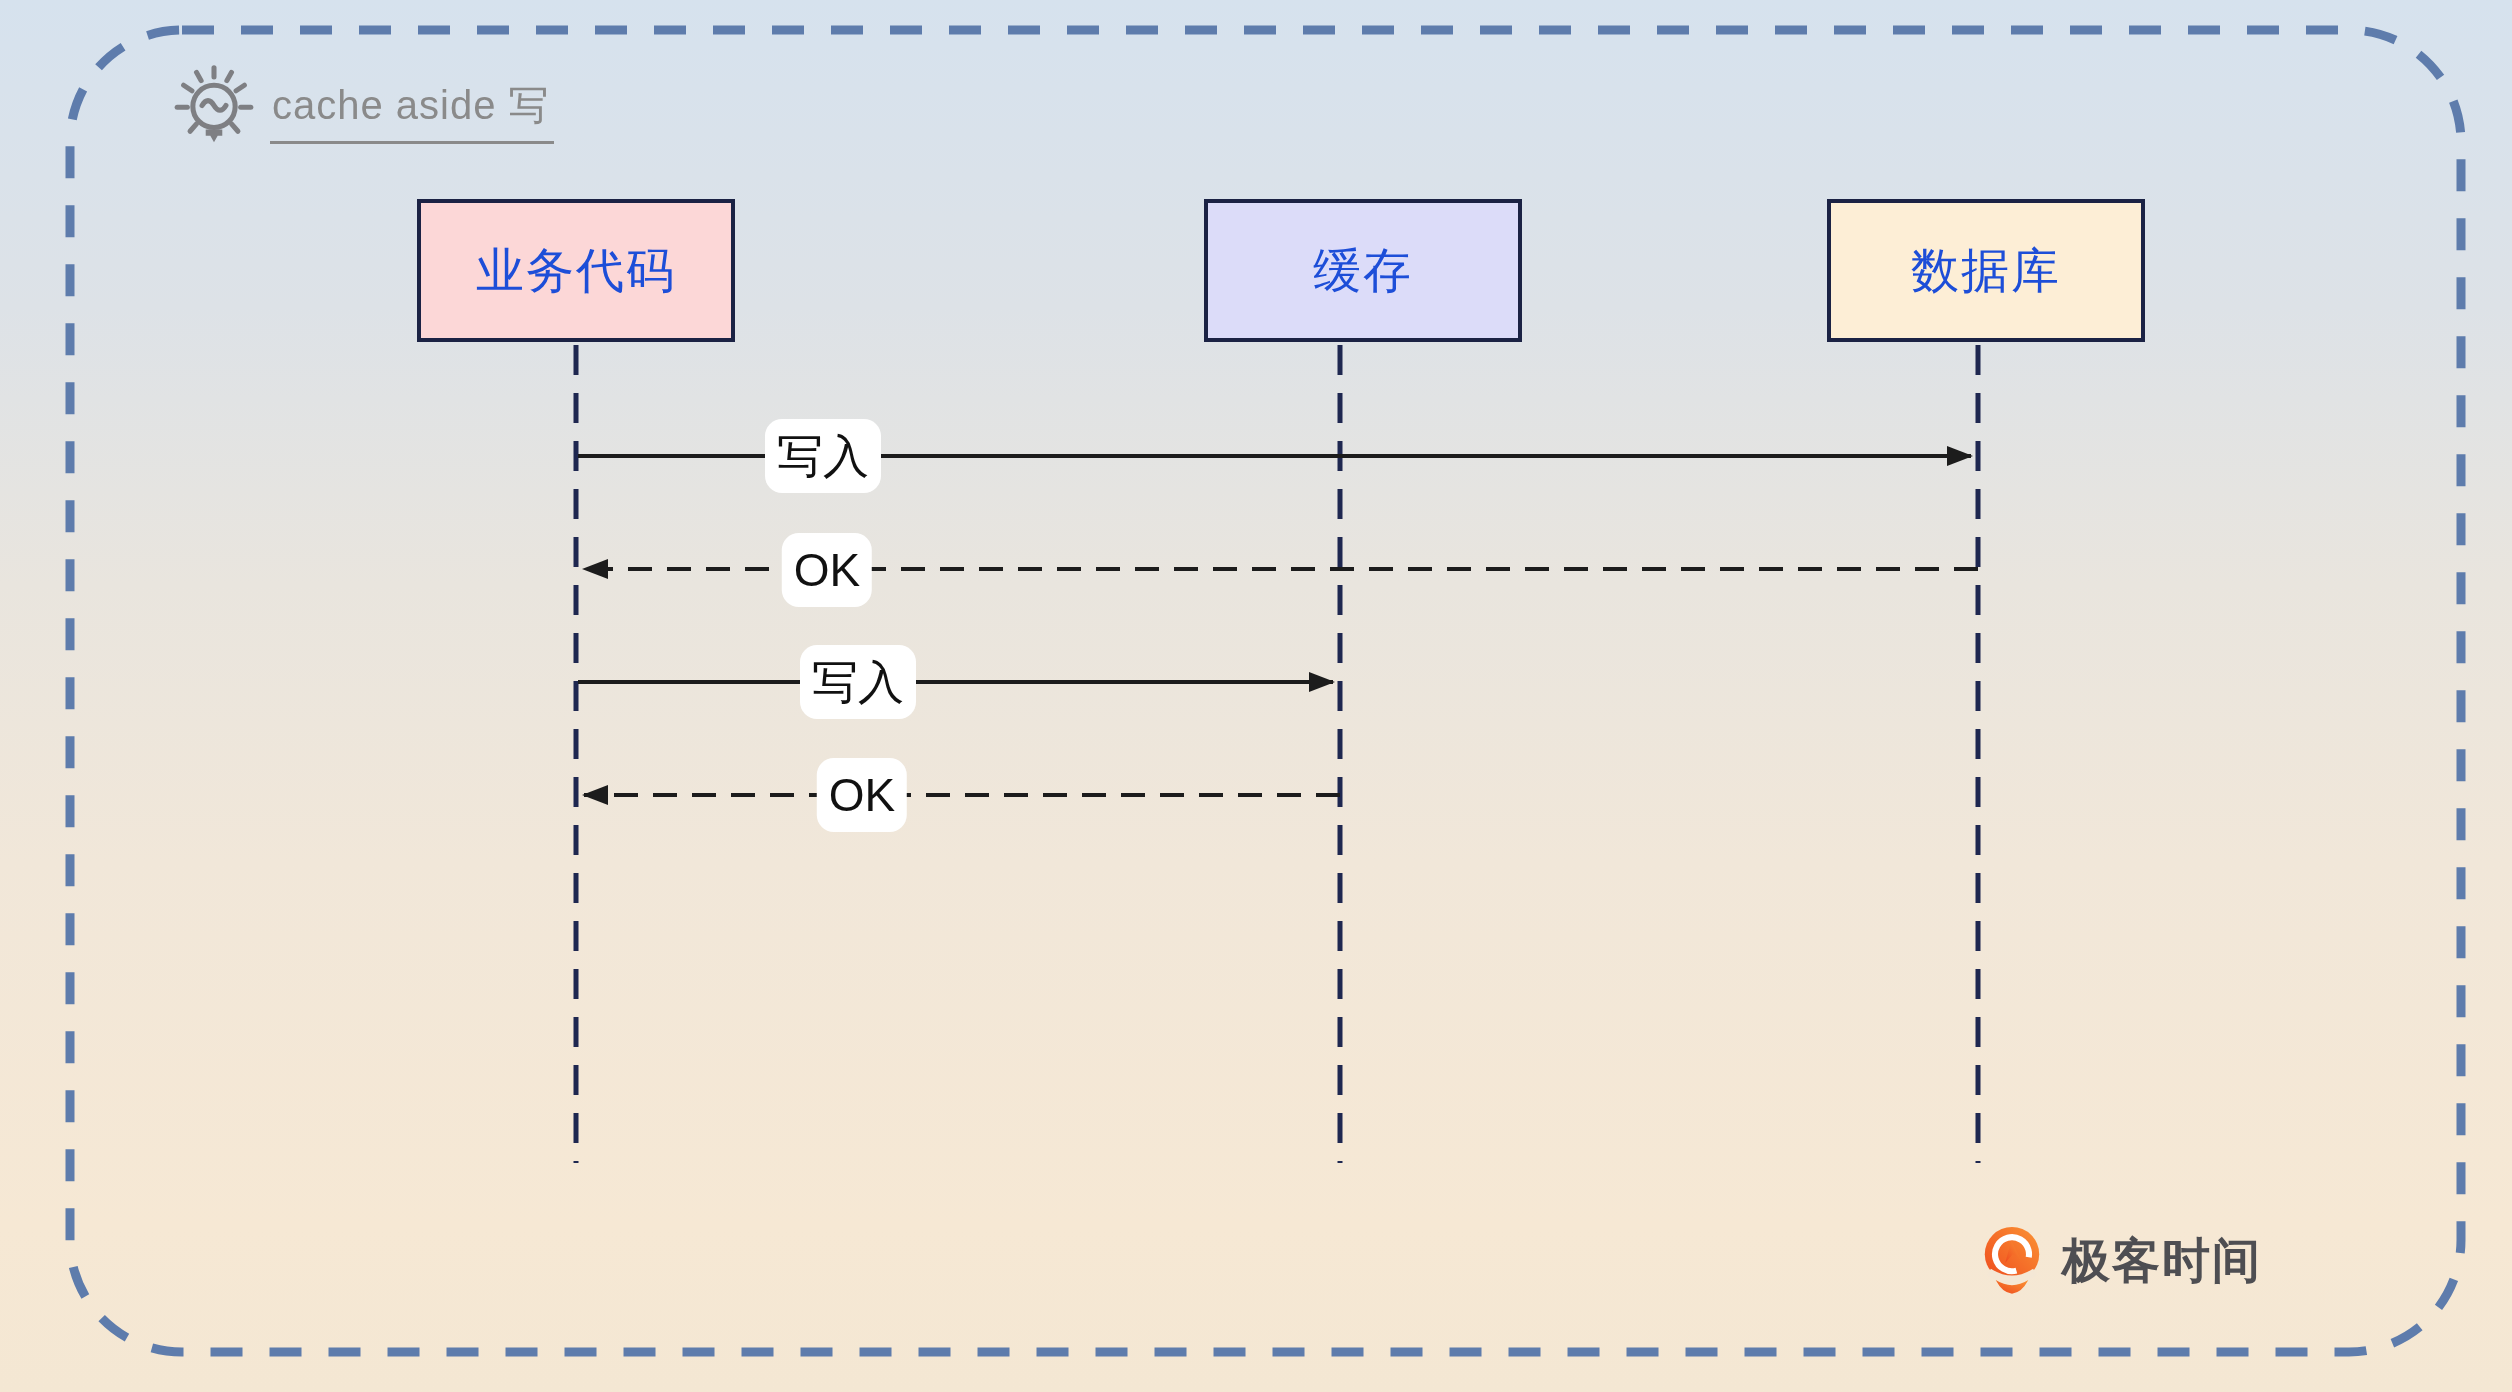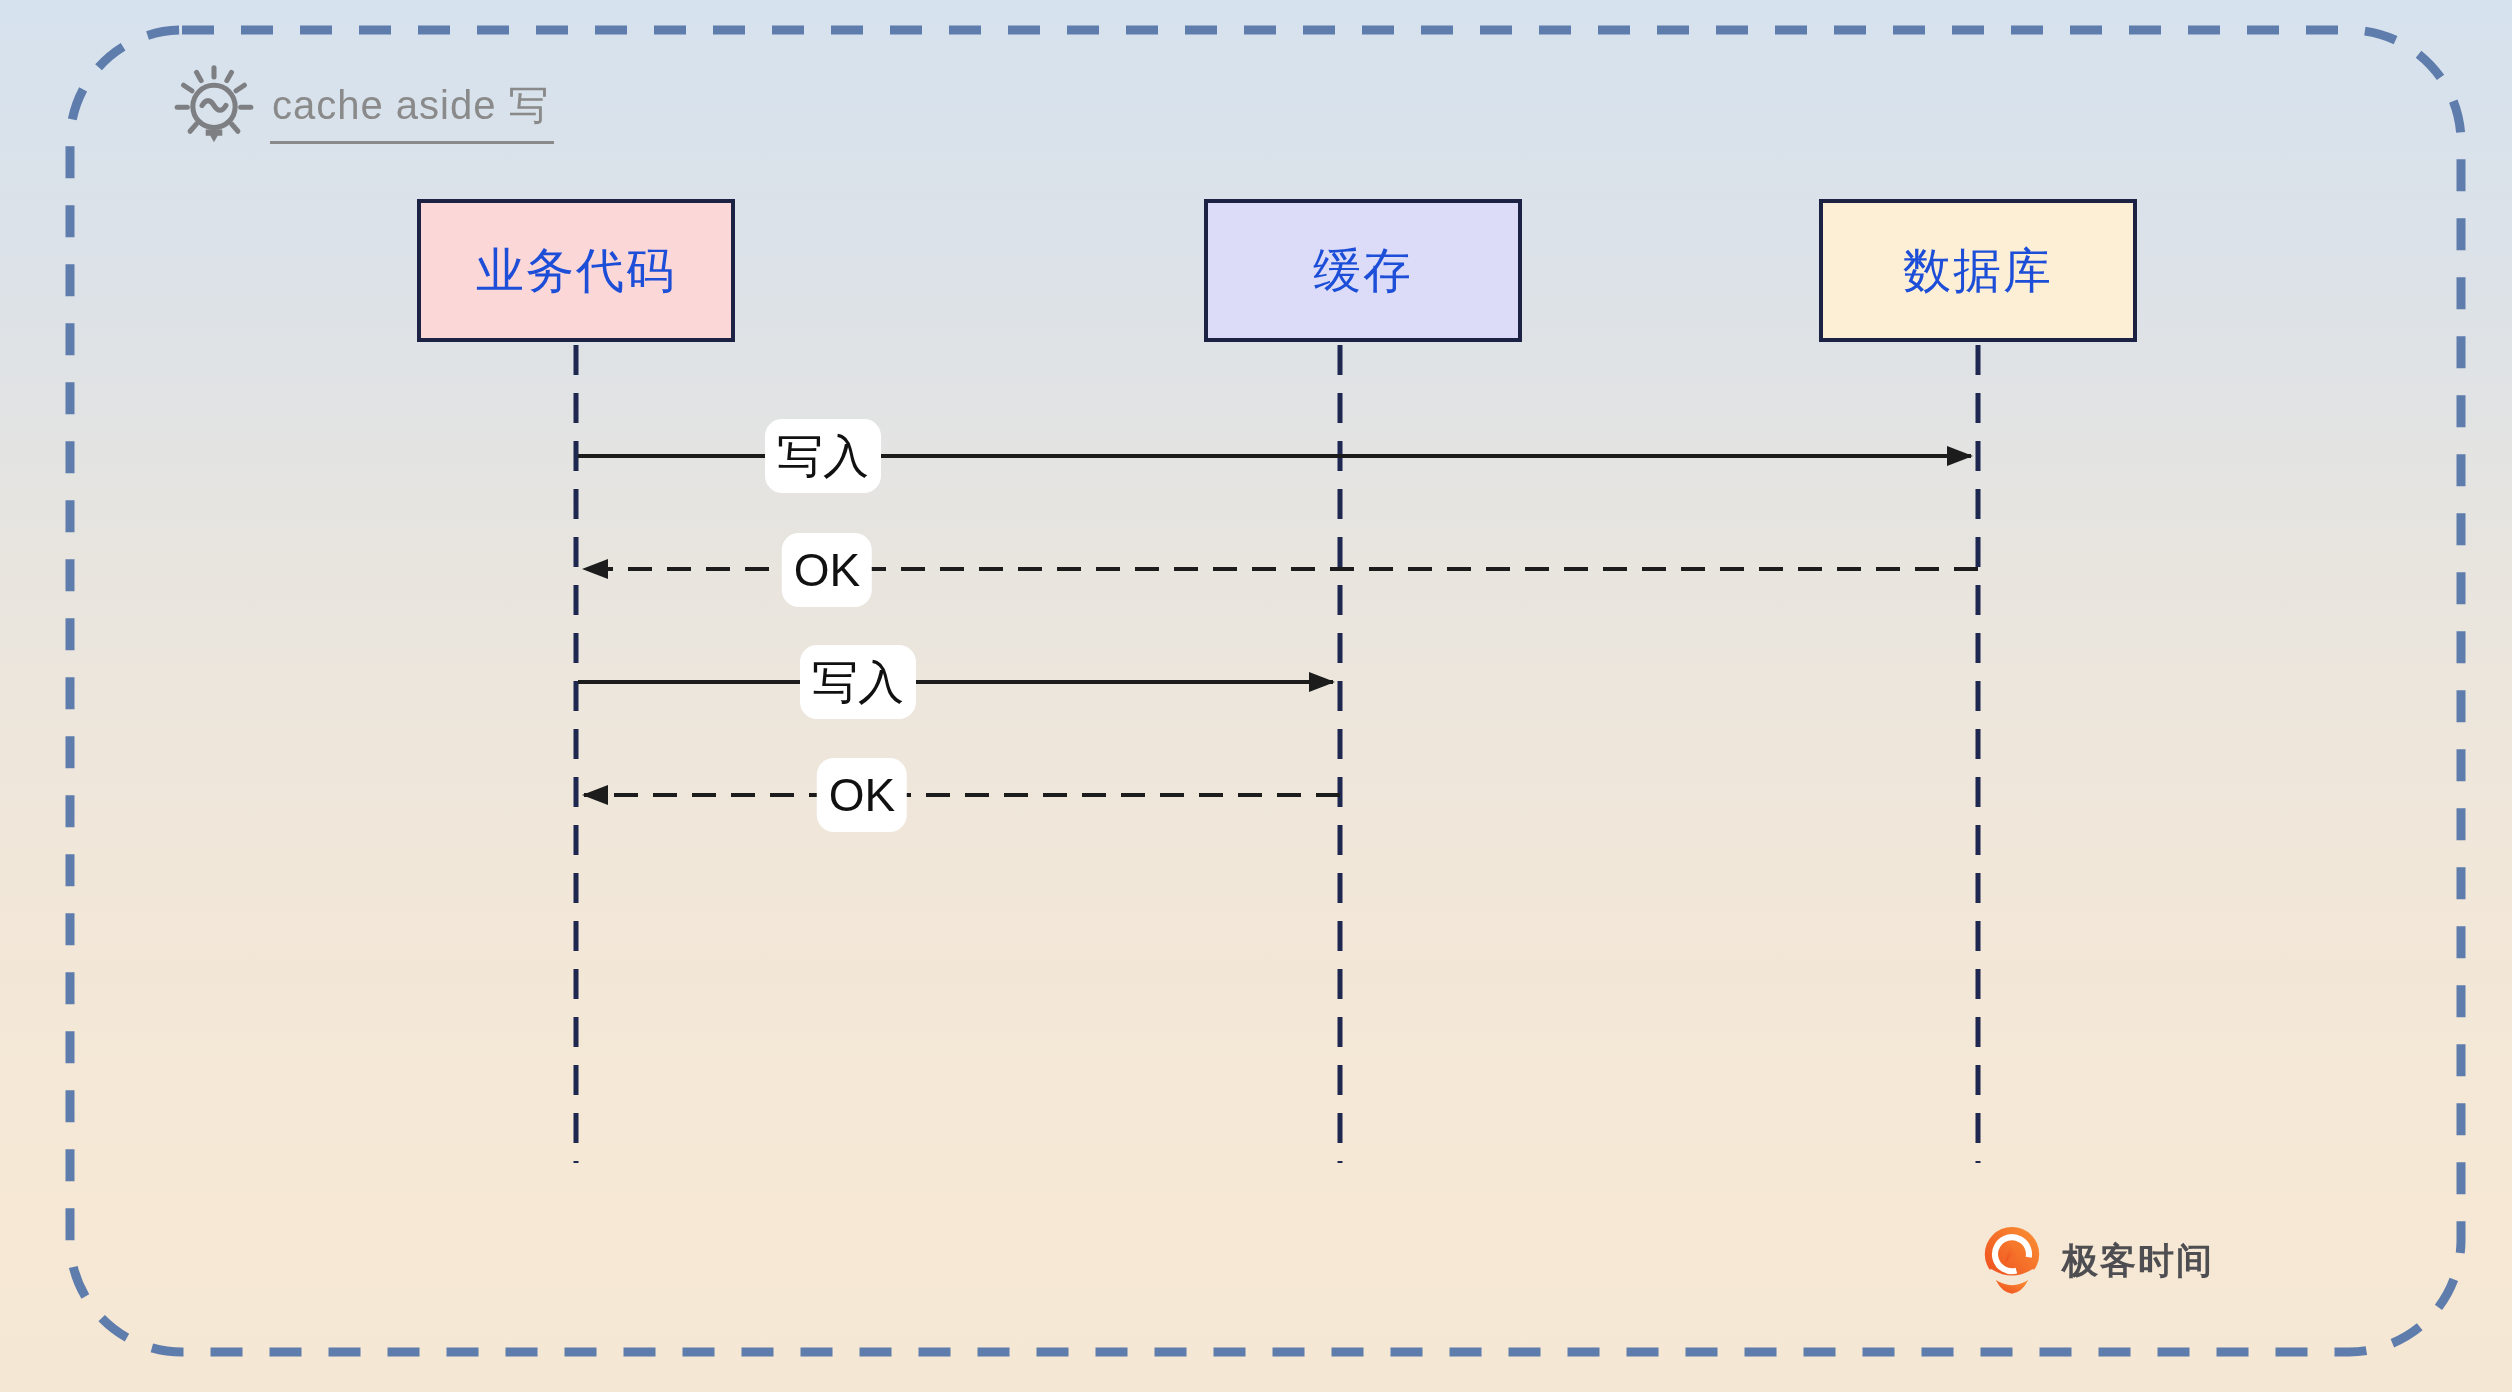--- a/index.html
+++ b/index.html
@@ -73,21 +73,21 @@
   
   .brand {
     position: absolute;
     left: 1978px; top: 1222px;
     display: flex;
     align-items: center;
     gap: 16px;
   }
   .brand-icon { width: 68px; height: 78px; }
   .brand-text {
-    font-size: 36px;
+    font-size: 48px;
     font-weight: bold;
     color: #4e4e52;
     letter-spacing: 2px;
   }
 </style>
 </head>
 <body>
 
 <div class="canvas">
 
@@ -130,21 +130,21 @@
     </svg>
     <span class="title">cache aside 写</span>
   </div>
 
   <div class="actor actor-1" style="background-color: rgb(252, 215, 215);">
     <span>业务代码</span>
   </div>
   <div class="actor actor-2" style="background-color: rgb(220, 220, 249);">
     <span>缓存</span>
   </div>
-  <div class="actor actor-3" style="background-color: rgb(253, 238, 214);">
+  <div class="actor actor-3" style="background-color: rgb(253, 238, 214); margin-left: 8px;">
     <span>数据库</span>
   </div>
 
   <div class="msg-label" style="left:823px; top:456px;">写入</div>
   <div class="msg-label" style="left:827px; top:570px;">OK</div>
   <div class="msg-label" style="left:858px; top:682px;">写入</div>
   <div class="msg-label" style="left:862px; top:795px;">OK</div>
 
   <div class="brand">
     <svg class="brand-icon" viewBox="0 0 100 110">

